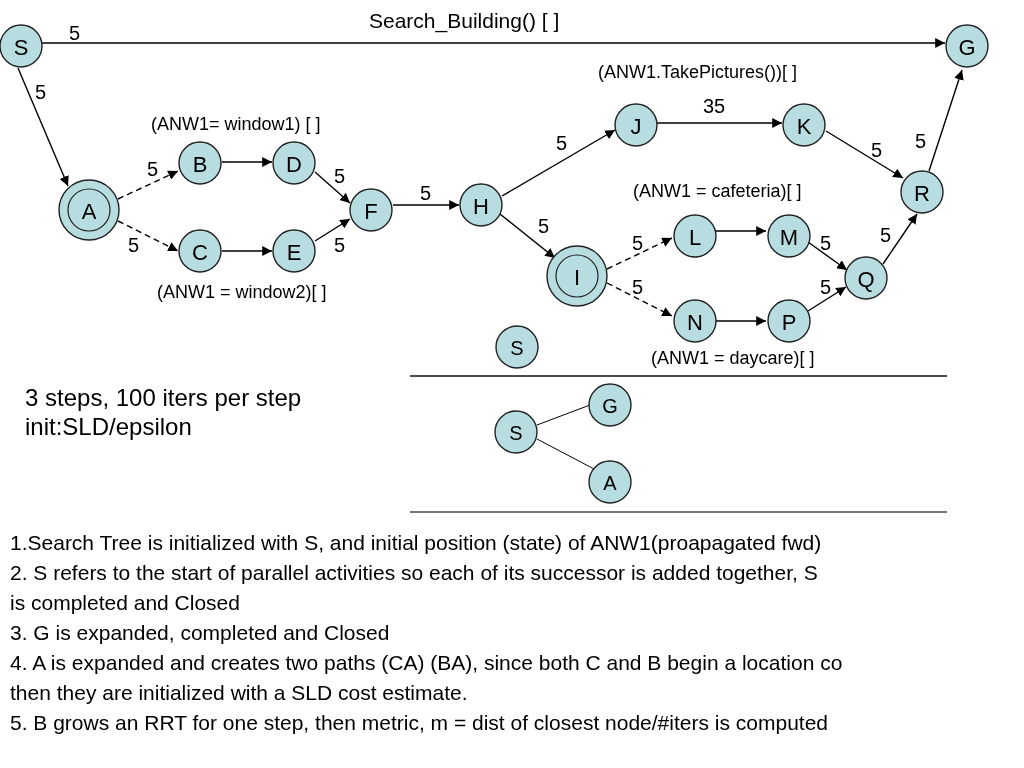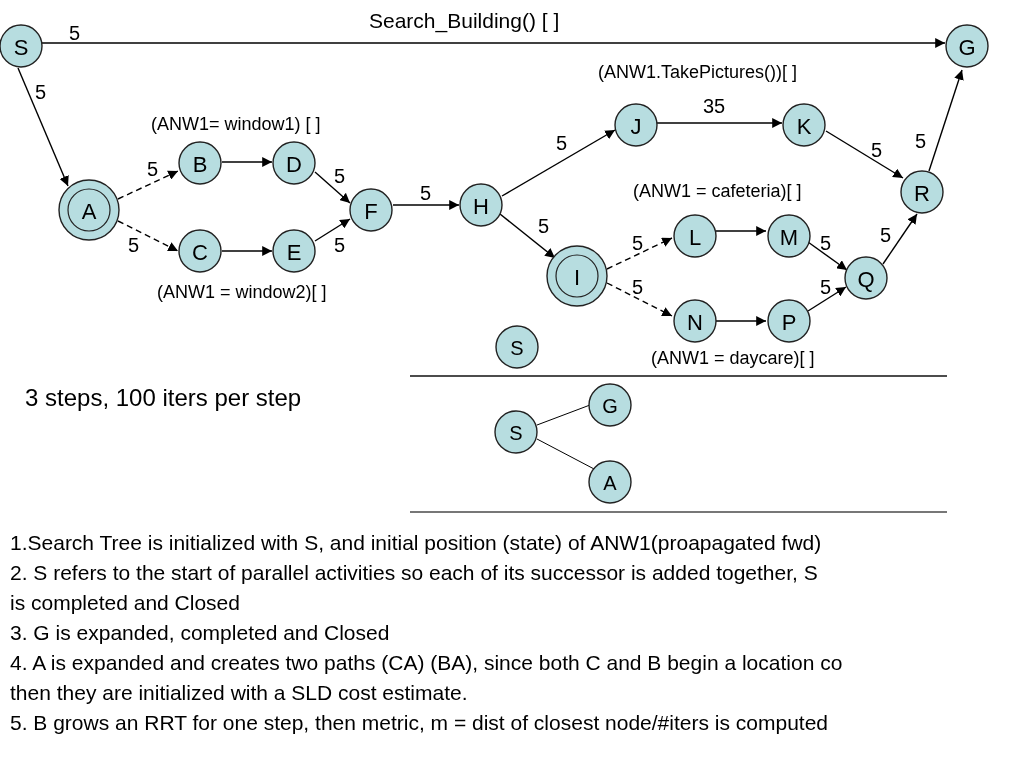--- a/index.html
+++ b/index.html
@@ -182,20 +182,21 @@
     <g>
         <ellipse class="node-circle" cx="610" cy="482" rx="21" ry="21"></ellipse>
         <text class="node-label small-node-label" x="610" y="483">A</text>
       </g>
   </g>
   <line class="sep2" x1="410" y1="512" x2="947" y2="512"></line>
 </svg>
 
 <div id="params">
   <div>3 steps, 100 iters per step</div>
+  <div>init:SLD/epsilon</div>
 </div>
 
 <div id="notes">
   <div>1.Search Tree is initialized with S, and initial position (state) of ANW1(proapagated fwd)</div>
   <div>2. S refers to the start of parallel activities so each of its successor is added together, S</div>
   <div>is completed and Closed</div>
   <div>3. G is expanded, completed and Closed</div>
   <div>4. A is expanded and creates two paths (CA) (BA), since both C and B begin a location co</div>
   <div>then they are initialized with a SLD cost estimate.</div>
   <div>5. B grows an RRT for one step, then metric, m = dist of closest node/#iters is computed</div>

